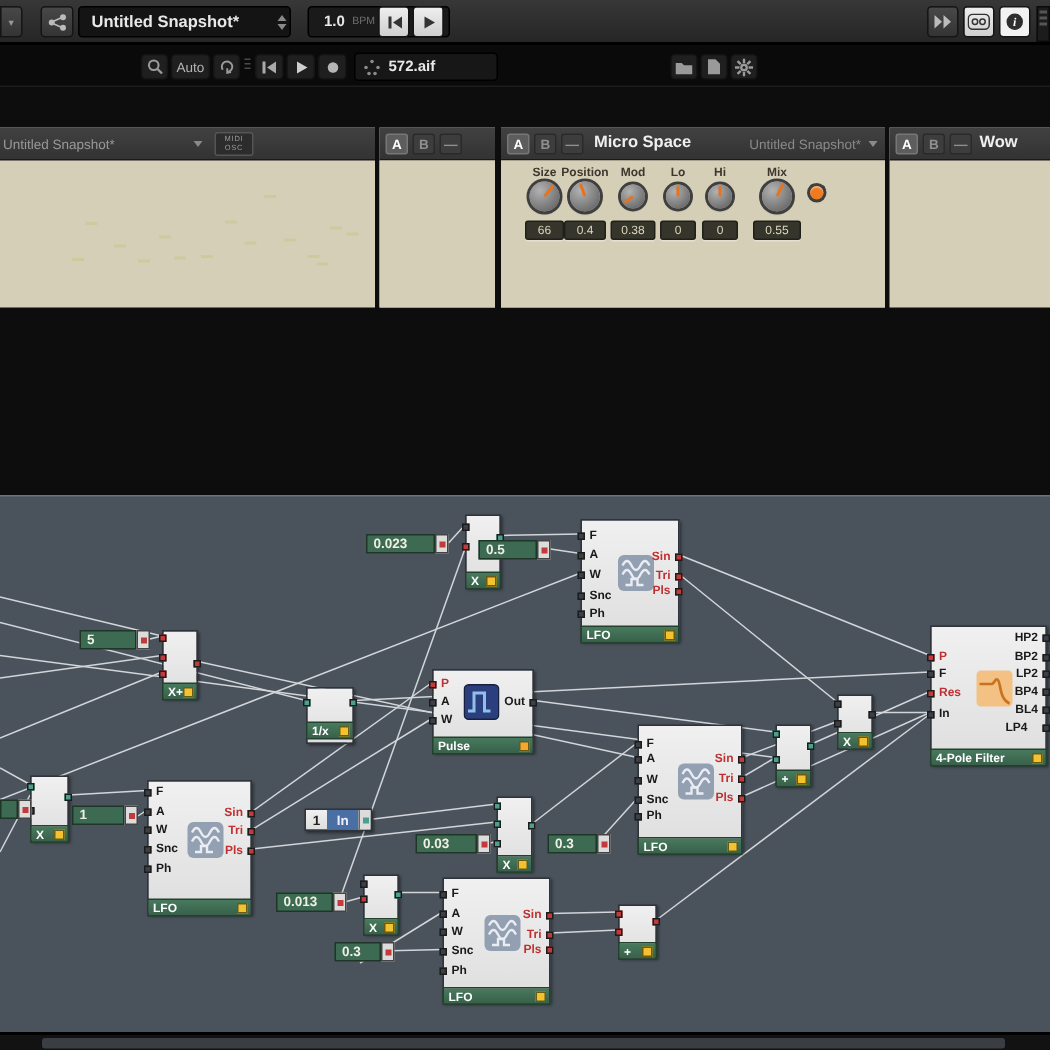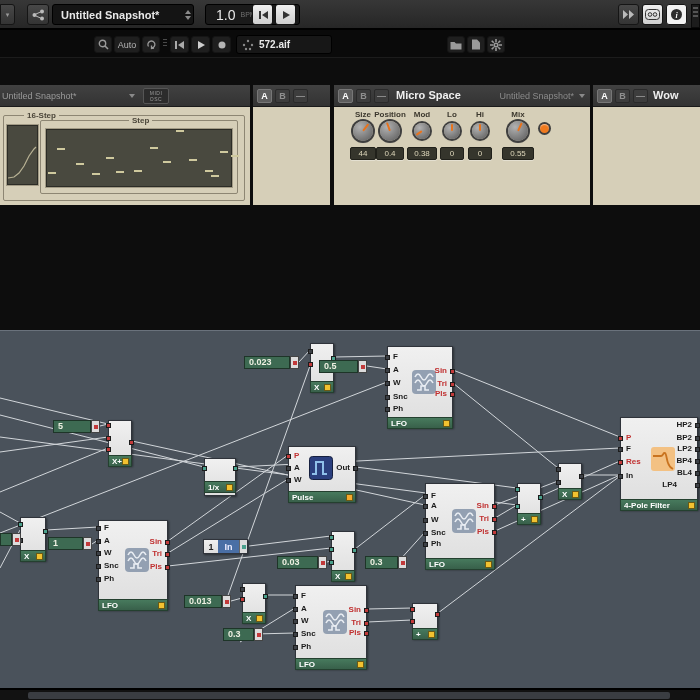--- a/index.html
+++ b/index.html
@@ -91,21 +91,21 @@
       </svg>
     </div>
     <div class="field" style="left:52px;top:4px;width:142px;height:21px;padding-left:8px;">
       <span style="font-size:11px;font-weight:bold;flex:1;">Untitled Snapshot*</span>
       <div class="spin">
           <i class="up"></i>
           <i class="dn"></i>
         </div>
     </div>
     <div class="field" style="left:205px;top:4px;width:95px;height:21px;padding-left:10px;background:#1a1a1a;">
-      <span style="font-size:14px;font-weight:normal;text-align:center;">1.0</span>
+      <span style="font-size:10px;font-weight:bold;text-align:center;">1.0</span>
       <span style="font-size:7px;color:#6f6f6f;margin-left:5px;flex:1;">BPM</span>
     </div>
     <div class="tbtn light" style="left:252px;top:4px;width:21px;height:21px;">
       <svg width="12" height="12">
           <rect x="2" y="2" width="2" height="8" fill="#333"></rect>
           <path d="M11 2 L5 6 11 10 Z" fill="#333"></path>
         </svg>
     </div>
     <div class="tbtn light" style="left:275px;top:4px;width:21px;height:21px;">
       <svg width="12" height="12">
@@ -205,34 +205,20 @@
 
   <div class="panel" style="left:0;width:250px;">
     <div class="phead">
       <span style="position:absolute;left:2px;top:6px;font-size:9px;color:#999;">Untitled Snapshot*</span>
       <span class="pcaret" style="right:115px;"></span>
       <div class="midiosc" style="left:143px;top:3px;width:26px;height:16px;">
         <span>MIDI</span>
           <span>OSC</span>
       </div>
     </div>
-    <div class="pbody">
-      <div class="grp" style="left:3px;top:8px;width:240px;height:84px;">
-        <span class="grplab" style="left:20px;">16-Step</span>
-        <div class="disp" style="left:3px;top:9px;width:29px;height:58px;">
-          <svg width="29" height="58">
-            <polyline id="curvepoly" fill="none" stroke="#b8b294" stroke-width="1.2" points="0,52 6,51 11,47 16,40 21,30 26,23 28,21"></polyline>
-          </svg>
-        </div>
-        <div class="grp" style="left:36px;top:4px;width:196px;height:72px;border-color:#8d8673;">
-          <span class="grplab" style="left:88px;">Step</span>
-          <div class="disp" style="left:5px;top:8px;width:184px;height:56px;"></div>
-        </div>
-      </div>
-    </div>
   </div>
 
   <div class="panel" style="left:253px;width:77px;">
     <div class="phead">
       <div class="tab on" style="left:4px;">A</div>
       <div class="tab" style="left:22px;">B</div>
       <div class="tab" style="left:40px;">—</div>
     </div>
     <div class="pbody"></div>
   </div>
@@ -246,21 +232,21 @@
       <span class="psnap">Untitled Snapshot*</span>
       <span class="pcaret"></span>
     </div>
     <div class="pbody" id="micro-body">
       <span class="klab" style="left:211px;top:14px;">On</span>
       <div class="led" style="left:206px;top:17px;"></div>
     <div class="klab" style="left: 29px; top: 3px;">Size</div>
         <div class="knob" style="left: 19px; top: 14px; width: 20px; height: 20px;">
           <div class="kptr" style="height: 9px; transform: rotate(38deg);"></div>
         </div>
-        <div class="pval" style="left: 29px; top: 40px; width: 24px;">44</div>
+        <div class="pval" style="left: 29px; top: 40px; width: 24px;">66</div>
         <div class="klab" style="left: 56px; top: 3px;">Position</div>
         <div class="knob" style="left: 46px; top: 14px; width: 20px; height: 20px;">
           <div class="kptr" style="height: 9px; transform: rotate(-20deg);"></div>
         </div>
         <div class="pval" style="left: 56px; top: 40px; width: 26px;">0.4</div>
         <div class="klab" style="left: 88px; top: 3px;">Mod</div>
         <div class="knob" style="left: 80px; top: 16px; width: 16px; height: 16px;">
           <div class="kptr" style="height: 7px; transform: rotate(-125deg);"></div>
         </div>
         <div class="pval" style="left: 88px; top: 40px; width: 28px;">0.38</div>
@@ -493,21 +479,21 @@
         <div class="plab" style="right: 5px; top: 3px; color: rgb(26, 26, 26);">HP2</div>
         <div class="port" style="right: -3px; top: 18px; background: rgb(60, 64, 70);"></div>
         <div class="plab" style="right: 5px; top: 16px; color: rgb(26, 26, 26);">BP2</div>
         <div class="port" style="right: -3px; top: 29px; background: rgb(60, 64, 70);"></div>
         <div class="plab" style="right: 5px; top: 27px; color: rgb(26, 26, 26);">LP2</div>
         <div class="port" style="right: -3px; top: 41px; background: rgb(60, 64, 70);"></div>
         <div class="plab" style="right: 5px; top: 39px; color: rgb(26, 26, 26);">BP4</div>
         <div class="port" style="right: -3px; top: 53px; background: rgb(60, 64, 70);"></div>
         <div class="plab" style="right: 5px; top: 51px; color: rgb(26, 26, 26);">BL4</div>
         <div class="port" style="right: -3px; top: 65px; background: rgb(60, 64, 70);"></div>
-        <div class="plab" style="right: 20px; top: 63px; color: rgb(26, 26, 26);">LP4</div>
+        <div class="plab" style="right: 12px; top: 63px; color: rgb(26, 26, 26);">LP4</div>
         <div class="mbar" style="top: 81px;">4-Pole Filter<div class="mind" style="background: rgb(242, 194, 48);"></div></div>
       </div>
       <div class="module" style="left: 242px; top: 583px; width: 24px; height: 40px;">
         <div class="port" style="left: -3px; top: 3px; background: rgb(60, 64, 70);"></div>
         <div class="port" style="left: -3px; top: 13px; background: rgb(194, 58, 58);"></div>
         <div class="port" style="right: -3px; top: 10px; background: rgb(74, 160, 140);"></div>
         <div class="mbar" style="top: 28px;">X<div class="mind" style="background: rgb(242, 194, 48);"></div></div>
       </div>
       <div class="module" style="left: 295px; top: 585px; width: 72px; height: 84px;">
         <div class="micon" style="left: 26px; top: 23px;"><svg width="26" height="26" viewBox="0 0 26 26">

